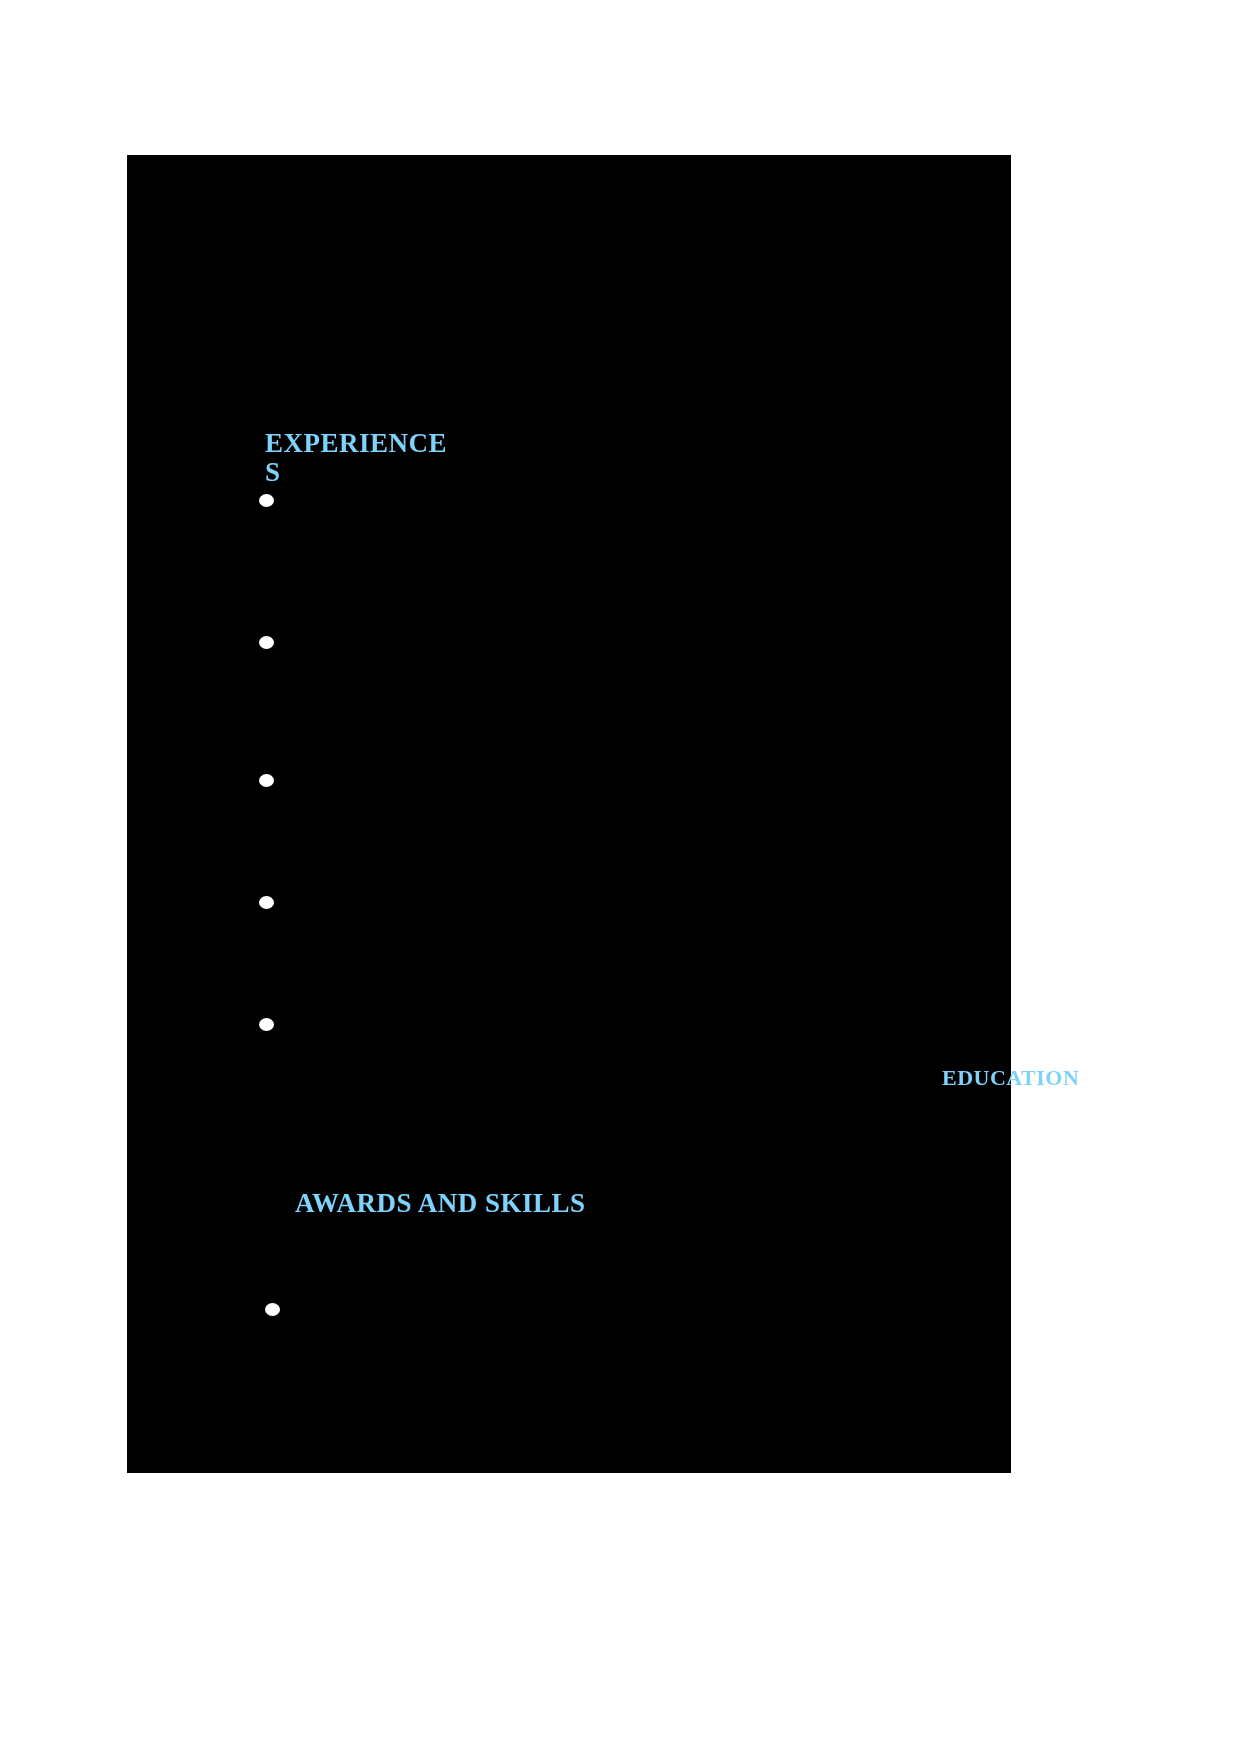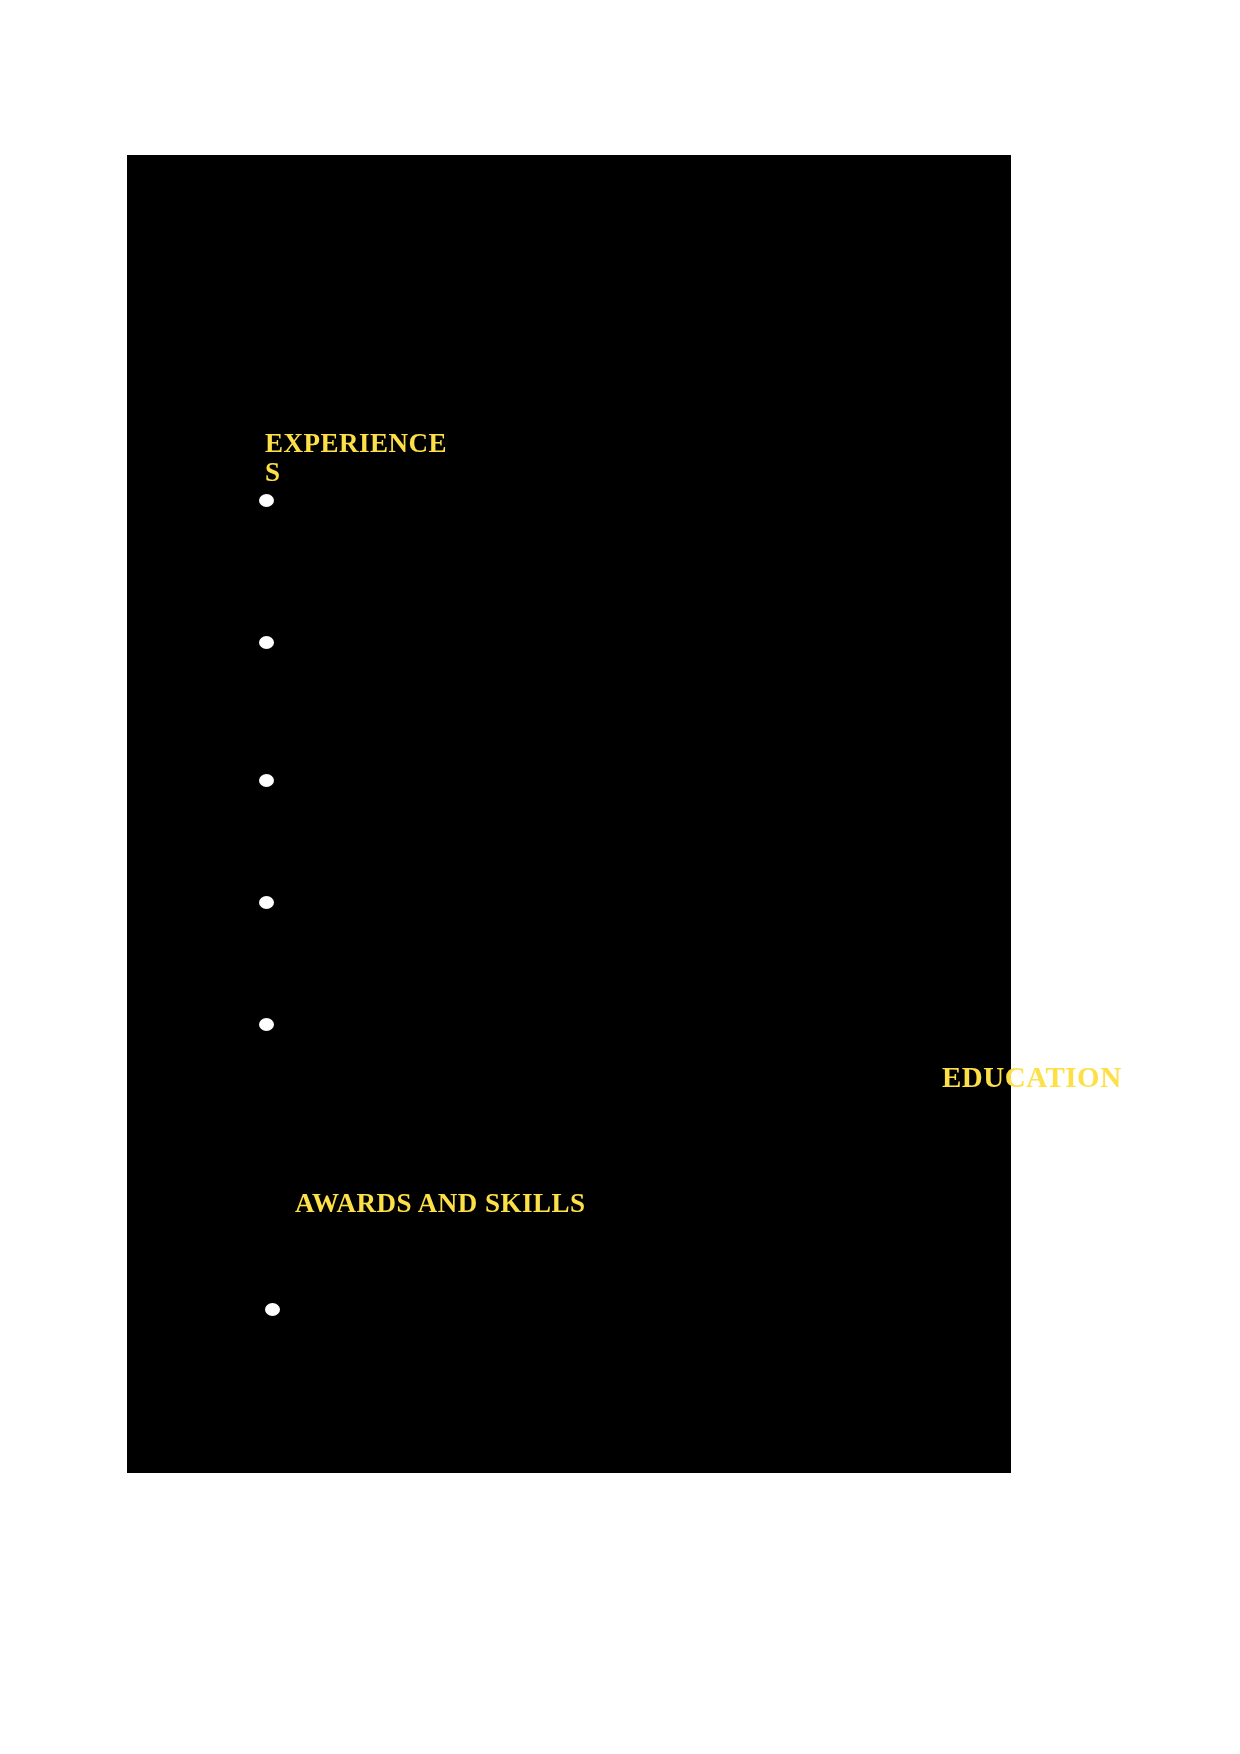--- a/index.html
+++ b/index.html
@@ -16,30 +16,30 @@
     position: absolute;
     left: 127px;
     top: 155px;
     width: 884px;
     height: 1318px;
     background: #000000;
   }
   .heading {
     position: absolute;
     margin: 0;
-    color: #fde047;
+    color: #7dd3fc;
     font-weight: bold;
     font-size: 27px;
     letter-spacing: 0.5px;
     line-height: 29px;
     white-space: nowrap;
   }
   #experience-heading { left: 138px; top: 274px; }
   #experience-heading .line2 { display: block; }
-  #education-heading { left: 815px; top: 908px; font-size: 29px; }
+  #education-heading { left: 815px; top: 908px; font-size: 22px; }
   #awards-heading { left: 168px; top: 1008px; margin-top: 26px; }
   .bullet {
     position: absolute;
     width: 15px;
     height: 13px;
     border-radius: 50%;
     background: #ffffff;
   }
   
   .b1 { left: 132px; top: 339px; }

